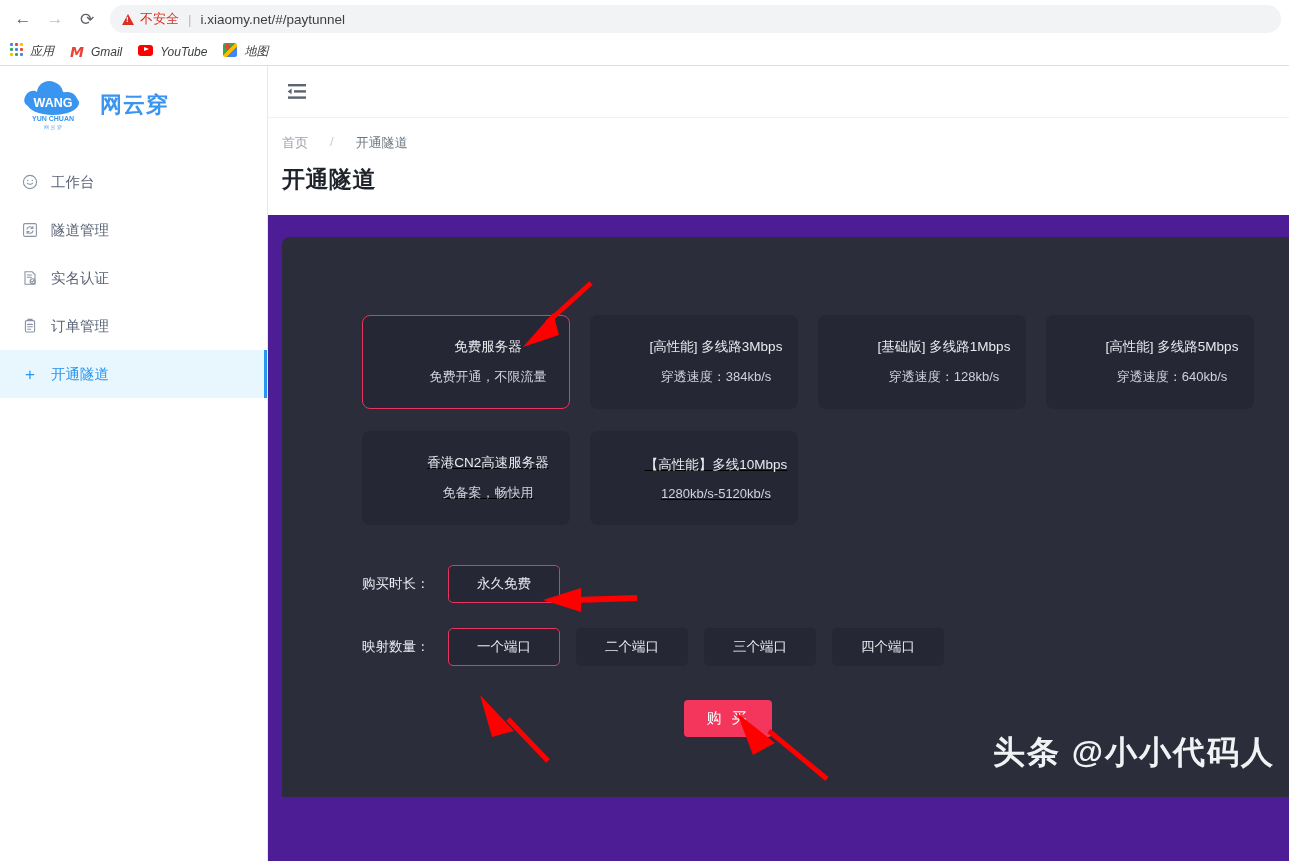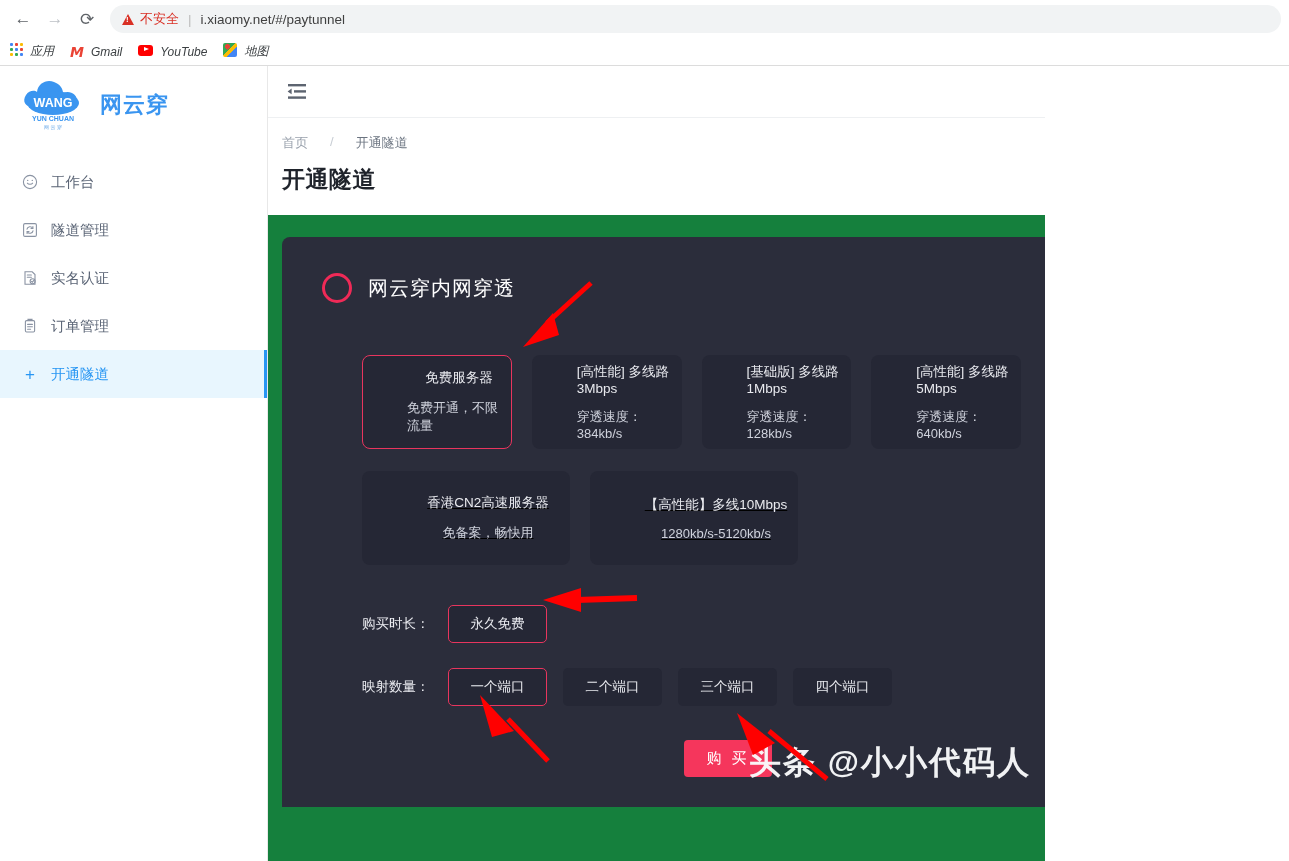--- a/index.html
+++ b/index.html
@@ -76,21 +76,21 @@
     background: linear-gradient(135deg,#34a853 0%,#34a853 45%,#fbbc04 45%,#fbbc04 62%,#4285f4 62%);
     position: relative; overflow: hidden;
   }
   .map-ico::after {
     content:""; position:absolute; left:2px; top:1px;
     width:5px; height:5px; border-radius:50% 50% 50% 0;
     background:#ea4335; transform: rotate(-45deg);
   }
 
   
-  .app { display: flex; width: 1045px; height: 795px; background: #15803d; justify-content: flex-end; }
+  .app { display: flex; width: 1289px; height: 795px; background: #4c1d95; justify-content: flex-end; }
 
   
   .sidebar {
     width: 268px; flex: none; background: #ffffff;
     border-right: 1px solid #e8e8e8;
     display: flex; flex-direction: column;
   }
   .logo-row {
     height: 78px; display: flex; align-items: center;
     padding-left: 20px; gap: 14px;
@@ -161,21 +161,21 @@
   }
   .opt-card.selected { border-color: #e8355e; background: #252735; }
   .oc-title { color: #e9eaef; font-size: 13.5px; }
   .oc-sub { color: #cfd2dc; font-size: 13px; }
 
   .form-row { display: flex; align-items: center; margin-left: 56px; }
   .form-row.durations { margin-top: 40px; }
   .form-row.ports { margin-top: 25px; }
   .f-label { color: #e9eaef; font-size: 13.5px; width: 86px; flex: none; }
   .pill {
-    height: 38px; min-width: 82px; padding: 0 21px;
+    height: 38px; min-width: 82px; padding: 0 28px;
     background: #252735; border: 1px solid transparent;
     border-radius: 5px; color: #e9eaef; font-size: 13.5px;
     display: flex; align-items: center; justify-content: center;
     margin-right: 16px; cursor: pointer;
   }
   .pill.selected { border-color: #e8355e; }
   .pill.wide { min-width: 99px; }
   .buy-wrap { margin-top: 34px; display: flex; justify-content: center; width: 732px; margin-left: 56px;}
   .buy-btn {
     background: #f5365c; color: #fff; font-size: 15px;
@@ -319,24 +319,20 @@
         <span class="crumb-home">首页</span>
         <span class="sep">/</span>
         <span class="crumb-cur">开通隧道</span>
       </div>
       <div class="page-title">开通隧道</div>
     </div>
 
     <div class="content-scroll">
       <div class="dark-panel">
 
-        <div class="panel-head">
-          <span class="ring"></span>
-          <span class="panel-title">网云穿内网穿透</span>
-        </div>
 
         <div class="card-row r1">
           <div class="opt-card selected">
             <span class="oc-title">免费服务器</span>
             <span class="oc-sub">免费开通，不限流量</span>
           </div>
           <div class="opt-card">
             <span class="oc-title">[高性能] 多线路3Mbps</span>
             <span class="oc-sub">穿透速度：384kb/s</span>
           </div>

